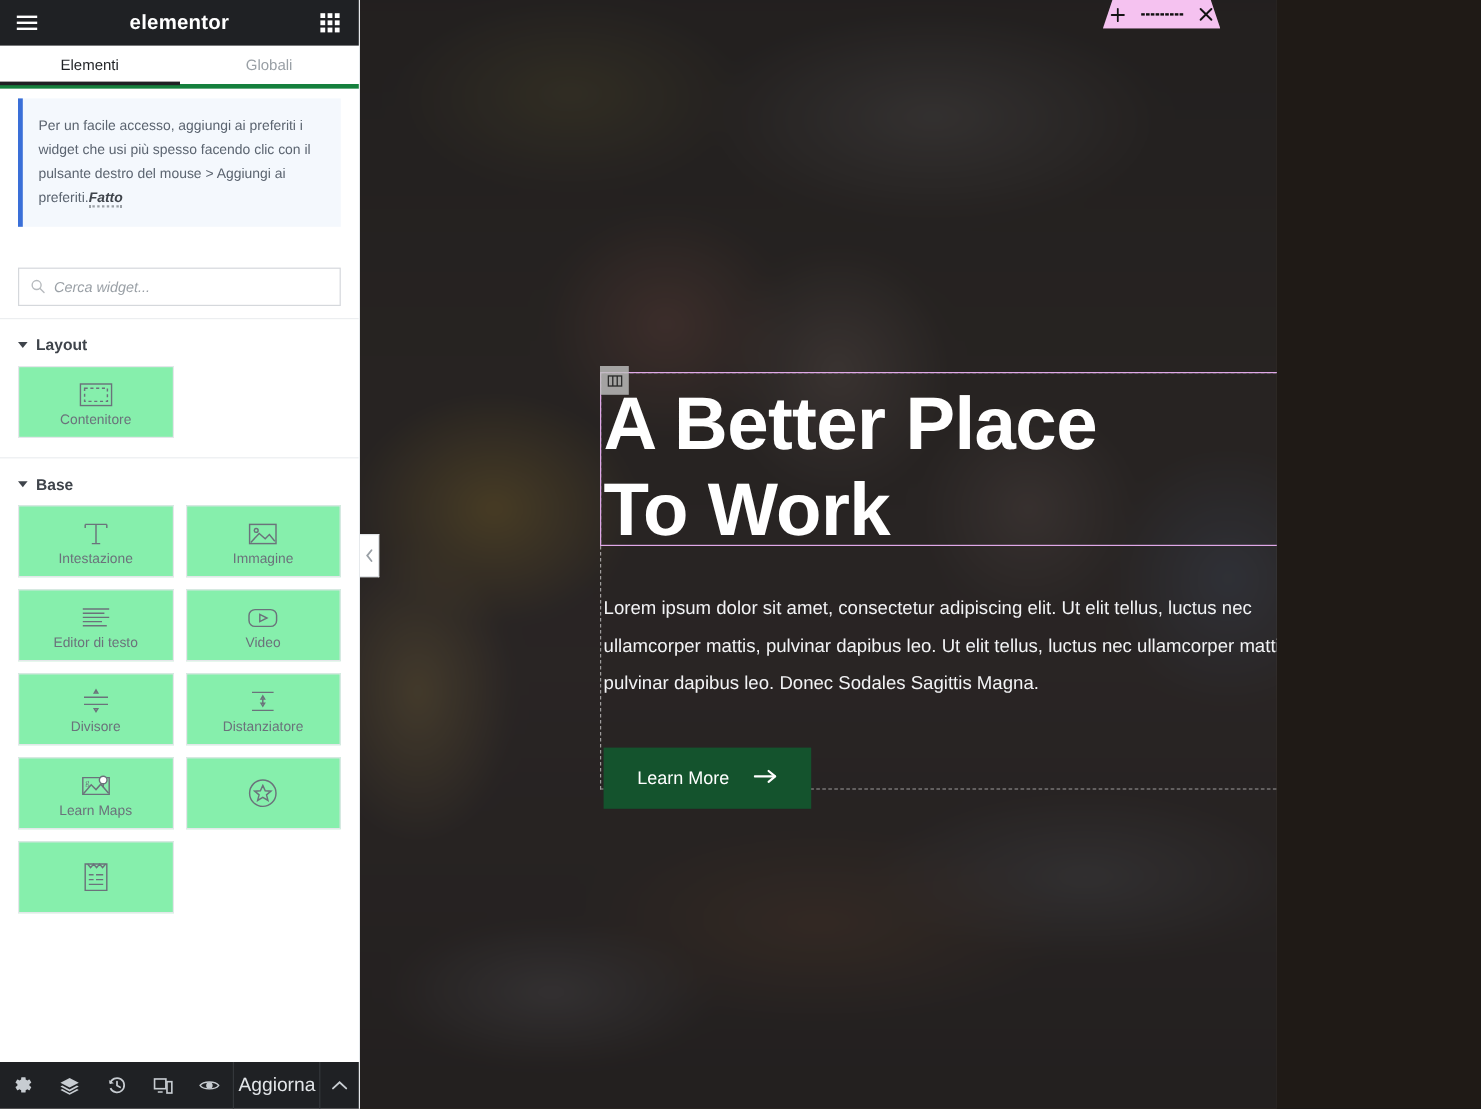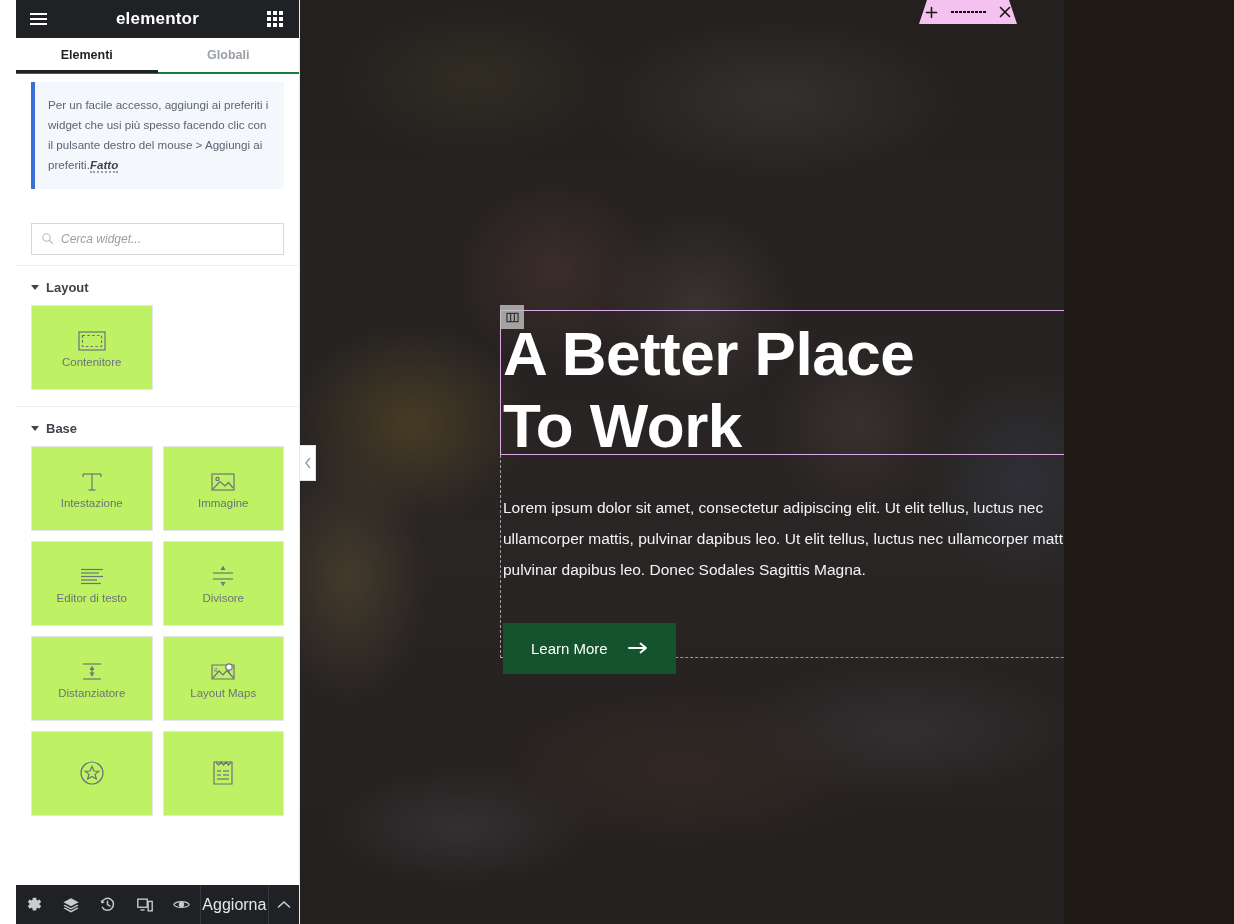--- a/index.html
+++ b/index.html
@@ -11,21 +11,20 @@
   }
 
   
   #panel {
     position: absolute; left: 0; top: 0;
     width: 300px; height: 924px;
     background: #ffffff;
     display: flex; flex-direction: column;
     z-index: 40;
     border-right: 1px solid #e6e9ec;
-    padding-left: 16px;
   }
 
   
   #panel-header {
     height: 38px; background: #1f2124; color: #fff;
     display: flex; align-items: center; position: relative; flex: 0 0 38px;
   }
   #menu-burger {
     width: 44px; height: 38px; display: flex; flex-direction: column;
     align-items: center; justify-content: center; gap: 3px; cursor: pointer;
@@ -39,21 +38,21 @@
   #apps-grid {
     position: absolute; right: 10px; top: 0; height: 38px;
     width: 28px; display: grid; grid-template-columns: repeat(3, 4px);
     grid-template-rows: repeat(3, 4px); gap: 2px;
     align-content: center; justify-content: center; cursor: pointer;
   }
   #apps-grid span { background: #fff; width: 4px; height: 4px; }
 
   
   #panel-tabs { display: flex; height: 36px; flex: 0 0 36px;
-    border-bottom: 2px solid #15803d; background: #fff; font-weight: bold; }
+    border-bottom: 4px solid #15803d; background: #fff; }
   .p-tab {
     flex: 1; display: flex; align-items: center; justify-content: center;
     font-size: 12.5px; color: #9aa0a6; cursor: pointer; position: relative;
   }
   .p-tab.active { color: #1f2124; }
   .p-tab.active::after {
     content: ""; position: absolute; left: 0; right: 0; bottom: -1px;
     height: 3px; background: #1f2124;
   }
 
@@ -92,21 +91,21 @@
   .cat-title {
     display: flex; align-items: center; gap: 7px;
     padding: 14px 15px 10px; font-size: 13px; font-weight: bold; color: #3f444b;
     cursor: pointer;
   }
   .caret { width: 0; height: 0; border-left: 4.5px solid transparent;
     border-right: 4.5px solid transparent; border-top: 5.5px solid #3f444b; }
 
   .wgrid { display: grid; grid-template-columns: 1fr 1fr; gap: 10px; padding: 0 15px 16px; }
   .wcell {
-    border: 1px solid #e4e7ea; background: #bef264; height: 85px;
+    border: 1px solid #e4e7ea; background: #86efac; height: 60px;
     display: flex; flex-direction: column; align-items: center; justify-content: center;
     gap: 0; cursor: grab;
   }
   .wcell .wicon { height: 30px; display: flex; align-items: center; justify-content: center; }
   .wcell .wlabel { font-size: 11.5px; color: #6b727b; }
 
   
   #collapse-tab {
     position: absolute; left: 300px; top: 445px; width: 16px; height: 36px;
     background: #fff; border: 1px solid #e0e3e6; border-left: none;
@@ -310,20 +309,29 @@
               <line x1="3" y1="3.5" x2="25" y2="3.5"></line>
                 <line x1="3" y1="7" x2="21" y2="7"></line>
               <line x1="3" y1="10.5" x2="25" y2="10.5"></line>
                 <line x1="3" y1="14" x2="19" y2="14"></line>
               <line x1="3" y1="17.5" x2="23" y2="17.5"></line>
             </svg>
           </span>
           <span class="wlabel">Editor di testo</span>
         </div>
 
+        <div class="wcell">
+          <span class="wicon">
+            <svg width="28" height="22" viewBox="0 0 28 22" fill="none" stroke="#6b727b" stroke-width="1.2">
+              <rect x="2.5" y="4" width="23" height="14" rx="5"></rect>
+              <path d="M11.5 8 L17.5 11 L11.5 14 Z"></path>
+            </svg>
+          </span>
+          <span class="wlabel">Video</span>
+        </div>
 
 
         <div class="wcell">
           <span class="wicon">
             <svg width="28" height="24" viewBox="0 0 28 24" fill="none" stroke="#6b727b" stroke-width="1.2">
               <path d="M12.5 4.5 L14 2 L15.5 4.5 Z"></path>
               <line x1="4" y1="8" x2="24" y2="8"></line>
               <line x1="4" y1="14" x2="24" y2="14"></line>
               <path d="M12.5 17.5 L14 20 L15.5 17.5 Z"></path>
             </svg>
@@ -347,21 +355,21 @@
         <div class="wcell">
           <span class="wicon">
             <svg width="28" height="24" viewBox="0 0 28 24" fill="none" stroke="#6b727b" stroke-width="1.2">
               <path d="M3 5 L25 5 L25 19 L3 19 Z"></path>
               <path d="M3.5 18.5 L10 11 L14 15 L18 10.5 L24.5 18"></path>
               <circle cx="20" cy="7" r="3.2" fill="#fff"></circle>
               <path d="M20 10.2 L20 13"></path>
               <text x="5" y="11" font-size="7" fill="#6b727b" stroke="none" font-family="Liberation Serif, serif">g</text>
             </svg>
           </span>
-          <span class="wlabel">Layout Maps</span>
+          <span class="wlabel">Learn Maps</span>
         </div>
 
         <div class="wcell">
           <span class="wicon">
             <svg width="30" height="30" viewBox="0 0 30 30" fill="none" stroke="#6b727b" stroke-width="1.2">
               <circle cx="15" cy="15" r="11"></circle>
               <path d="M15 8.5 L17 13 L21.8 13.3 L18.1 16.4 L19.3 21 L15 18.4 L10.7 21 L11.9 16.4 L8.2 13.3 L13 13 Z"></path>
             </svg>
           </span>
           <span class="wlabel"></span>

